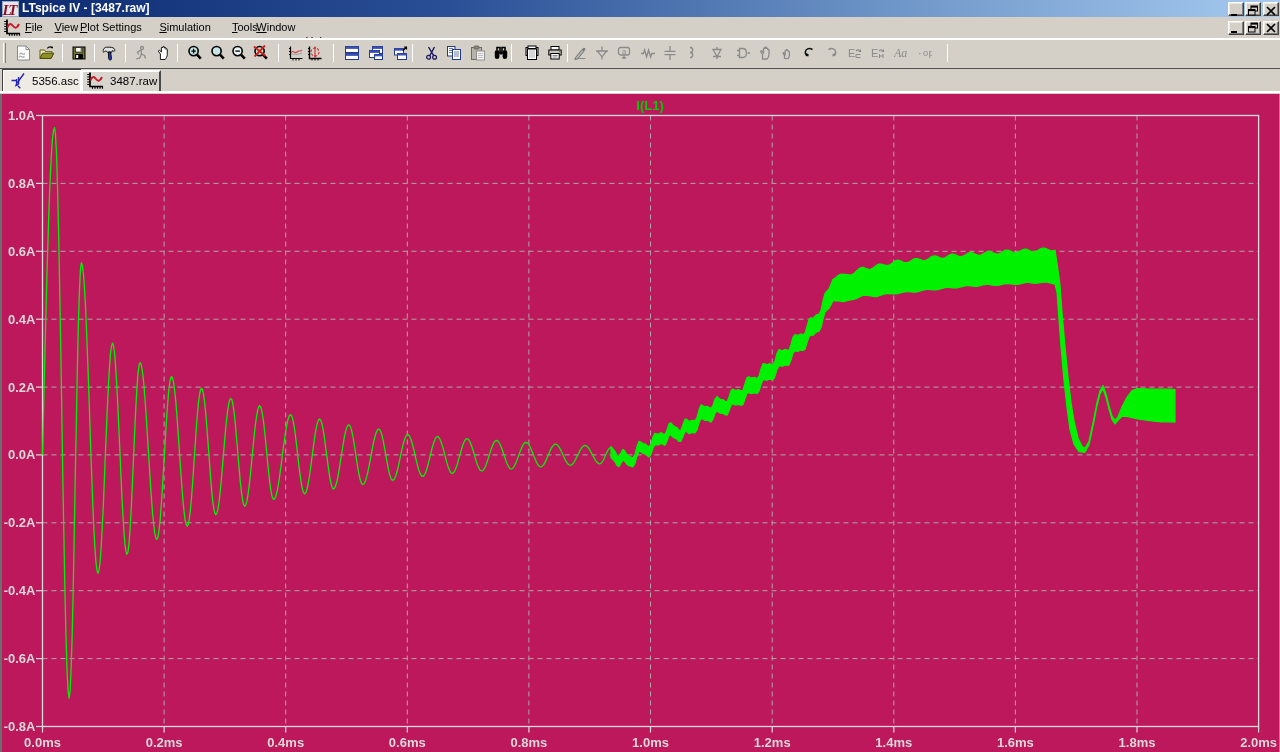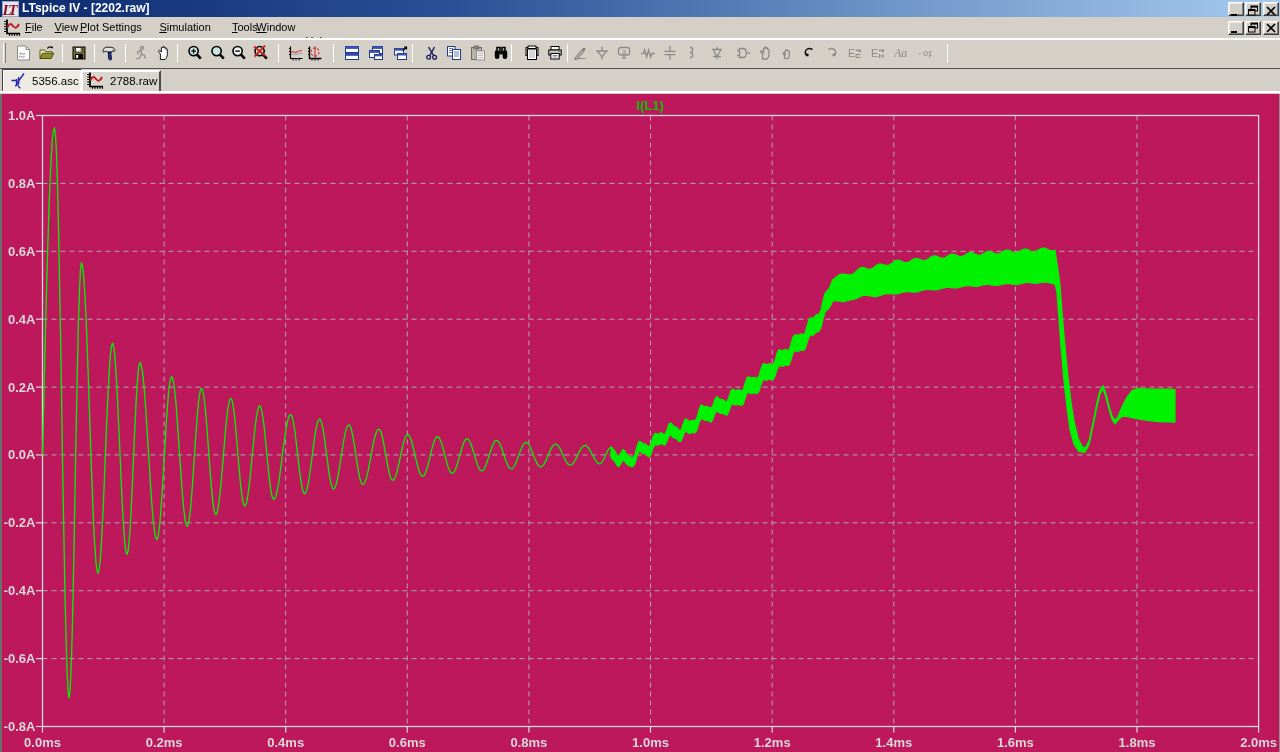--- a/index.html
+++ b/index.html
@@ -1,20 +1,20 @@
 <!DOCTYPE html>
 <html><head><meta charset="utf-8"><style>
 *{margin:0;padding:0;box-sizing:border-box}
 body{width:1280px;height:752px;position:relative;overflow:hidden;background:#d4d0c8;font-family:"Liberation Sans",sans-serif;-webkit-font-smoothing:antialiased}
 </style></head><body>
 <div style="position:absolute;left:0;top:0;width:1280px;height:17px;background:linear-gradient(90deg,#0c2a70 0%,#2a4f96 35%,#6f96c8 70%,#a6caf0 100%)">
  <div style="position:absolute;left:2px;top:1px;width:17px;height:16px;background:#e7e5ee;border:1px solid #9ab;display:flex;justify-content:center">
       <span style="font-family:'Liberation Serif';font-style:italic;font-weight:bold;font-size:15px;color:#8c0e1e;letter-spacing:-3px;margin-left:-4px">LT</span>
     </div>
- <span style="position:absolute;left:22px;top:1px;color:#fff;font-weight:bold;font-size:12px">LTspice IV - [2202.raw]</span>
+ <span style="position:absolute;left:22px;top:1px;color:#fff;font-weight:bold;font-size:12px">LTspice IV - [3487.raw]</span>
  <div style="position:absolute;left:1228px;top:2px;width:16px;height:14px;background:#d4d0c8;border:1px solid;border-color:#fff #404040 #404040 #fff;box-shadow:inset -1px -1px 0 #808080,inset 1px 1px 0 #ece9e2"><svg width="14" height="12" viewBox="0 0 14 12">
         <rect x="2" y="9" width="6" height="2" fill="#000"></rect>
       </svg></div>
     <div style="position:absolute;left:1244.5px;top:2px;width:16px;height:14px;background:#d4d0c8;border:1px solid;border-color:#fff #404040 #404040 #fff;box-shadow:inset -1px -1px 0 #808080,inset 1px 1px 0 #ece9e2"><svg width="14" height="12" viewBox="0 0 14 12">
         <rect x="5" y="1" width="6.5" height="5" fill="none" stroke="#000"></rect>
         <rect x="5" y="1" width="6.5" height="1.6" fill="#000"></rect>
         <rect x="2.5" y="4.5" width="6.5" height="5.5" fill="#d4d0c8" stroke="#000"></rect>
         <rect x="2.5" y="4.5" width="6.5" height="1.6" fill="#000"></rect>
       </svg></div>
     <div style="position:absolute;left:1262.5px;top:2px;width:16px;height:14px;background:#d4d0c8;border:1px solid;border-color:#fff #404040 #404040 #fff;box-shadow:inset -1px -1px 0 #808080,inset 1px 1px 0 #ece9e2"><svg width="14" height="12" viewBox="0 0 14 12">
@@ -268,21 +268,21 @@
         <path d="M3.8 13.8l1.5-4 2.8 2.2z" fill="#2323ad"></path>
         <path d="M7 13l2.3 2.2" stroke="#2323ad" stroke-width="1.4"></path>
       </svg></div>
  <span style="position:absolute;left:32px;top:8px;font-size:11.5px">5356.asc</span>
  <div style="position:absolute;left:81px;top:3px;width:80px;height:21px;background:#d8d5ce;border-top:2px solid #fff;border-left:2px solid #fff;border-right:2px solid #4a4a4a"></div>
  <div style="position:absolute;left:86px;top:5px"><svg width="19" height="18" viewBox="0 0 19 18">
         <path d="M4 0.5v14h13" stroke="#000" stroke-width="1.7" fill="none"></path>
         <path d="M1.2 2.5H4M1.2 5H4M1.2 7.5H4M1.2 10H4M1.2 12.5H4M6.5 14.5v2.3M9 14.5v2.3M11.5 14.5v2.3M14 14.5v2.3M16.5 14.5v2.3" stroke="#000" stroke-width="1.2"></path>
         <path d="M4.5 8.5C6 4 8 4.5 10 7s4 2.5 6-2" stroke="#c81828" stroke-width="2" fill="none"></path>
       </svg></div>
- <span style="position:absolute;left:110px;top:8px;font-size:11.5px">2788.raw</span>
+ <span style="position:absolute;left:110px;top:8px;font-size:11.5px">3487.raw</span>
  <div style="position:absolute;left:0;top:24px;width:1280px;height:2px;background:#fff"></div>
 </div>
 <div style="position:absolute;left:0;top:94px;width:1280px;height:658px;background:#be185d">
 <svg width="1280" height="658" style="position:absolute;left:0;top:0">
       <rect x="0" y="0" width="2" height="658" fill="#6e6e6e"></rect>
       <line x1="164.1" y1="21.5" x2="164.1" y2="632.5" stroke="#a8a8a8" stroke-width="1" stroke-dasharray="5 4"></line>
       <line x1="285.7" y1="21.5" x2="285.7" y2="632.5" stroke="#a8a8a8" stroke-width="1" stroke-dasharray="5 4"></line>
       <line x1="407.3" y1="21.5" x2="407.3" y2="632.5" stroke="#a8a8a8" stroke-width="1" stroke-dasharray="5 4"></line>
       <line x1="528.9" y1="21.5" x2="528.9" y2="632.5" stroke="#a8a8a8" stroke-width="1" stroke-dasharray="5 4"></line>
       <line x1="650.5" y1="21.5" x2="650.5" y2="632.5" stroke="#a8a8a8" stroke-width="1" stroke-dasharray="5 4"></line>

